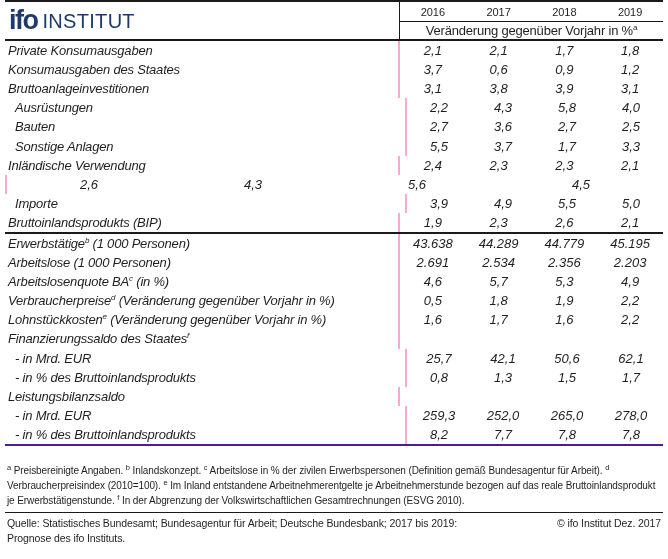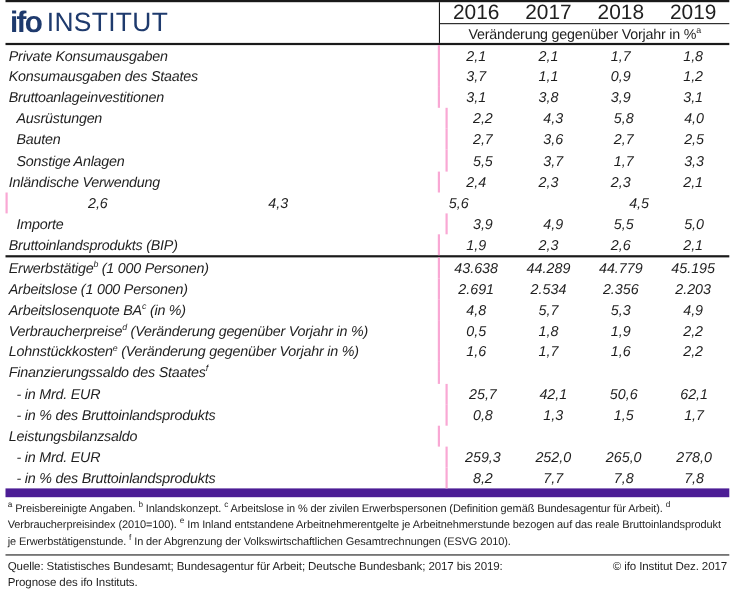--- a/index.html
+++ b/index.html
@@ -20,46 +20,46 @@
   .title-rule { border-top:2px solid #1a1a1a; }
 
   
   .header-band { display:flex; height:37px; border-bottom:2px solid #1a1a1a;justify-content:flex-end; }
   .logo-cell { flex:0 0 390px; display:flex; align-items:center; padding-left:4px; }
   .logo-ifo {
     font-size:27px; font-weight:bold; color:#1e3a6d;
     letter-spacing:-1.5px; line-height:1;
   }
   .logo-institut {
-    font-size:24px; font-weight:normal; color:#1e3a6d;
+    font-size:20px; font-weight:normal; color:#1e3a6d;
     margin-left:5px; letter-spacing:0.3px; line-height:1;
   }
   .head-cols { flex:1; display:flex; flex-direction:column; border-left:1px solid #1a1a1a; }
   .years-row { display:flex; height:19px; border-bottom:1px solid #1a1a1a; align-items:center; }
-  .ycell { flex:1; text-align:center; font-size:19px; }
+  .ycell { flex:1; text-align:center; font-size:11px; }
   .subtitle-row {
     flex:1; display:flex; align-items:center; justify-content:center;
     font-size:13px; letter-spacing:-0.2px;
   }
   sup { font-size:8px; line-height:0; }
 
   
   .tbody { }
   .trow { display:flex; height:19.1px; align-items:center;font-style:italic; }
   .trow.sec-end { border-bottom:2px solid #1a1a1a; }
   .lcell { flex:0 0 390px; padding-left:3px; font-size:13px; letter-spacing:-0.2px; white-space:nowrap; }
   .lcell.indent { padding-left:10px; }
   .vals { flex:1; display:flex; border-left:2px solid #f9a8d4; align-self:stretch; align-items:center; }
   .vcell { flex:1; text-align:center; font-size:13px; }
 
   
   .footnotes {
-    border-top:8px solid #4c1d95;
+    border-top:2px solid #4c1d95;
     font-size:10px; line-height:1.52; color:#1f1f1f;
-    padding:3px 2px 3px 2px; letter-spacing:-0.1px;
+    padding:17px 2px 3px 2px; letter-spacing:-0.1px;
   }
   .footnotes sup { font-size:7.5px; }
 
   
   .source-band {
     border-top:1px solid #1a1a1a;
     display:flex; justify-content:space-between;
     font-size:10.5px; line-height:1.45;
     padding:3px 2px 4px 2px; letter-spacing:-0.1px;
   }
@@ -98,21 +98,21 @@
           <div class="vcell">2,1</div>
           <div class="vcell">2,1</div>
           <div class="vcell">1,7</div>
           <div class="vcell">1,8</div>
         </div>
       </div>
       <div class="trow">
         <div class="lcell">Konsumausgaben des Staates</div>
         <div class="vals">
           <div class="vcell">3,7</div>
-          <div class="vcell">1,1</div>
+          <div class="vcell">0,6</div>
           <div class="vcell">0,9</div>
           <div class="vcell">1,2</div>
         </div>
       </div>
       <div class="trow">
         <div class="lcell">Bruttoanlageinvestitionen</div>
         <div class="vals">
           <div class="vcell">3,1</div>
           <div class="vcell">3,8</div>
           <div class="vcell">3,9</div>
@@ -195,21 +195,21 @@
         <div class="vals">
           <div class="vcell">2.691</div>
           <div class="vcell">2.534</div>
           <div class="vcell">2.356</div>
           <div class="vcell">2.203</div>
         </div>
       </div>
       <div class="trow">
         <div class="lcell">Arbeitslosenquote BA<sup>c</sup> (in %)</div>
         <div class="vals">
-          <div class="vcell">4,8</div>
+          <div class="vcell">4,6</div>
           <div class="vcell">5,7</div>
           <div class="vcell">5,3</div>
           <div class="vcell">4,9</div>
         </div>
       </div>
       <div class="trow">
         <div class="lcell">Verbraucherpreise<sup>d</sup> (Veränderung gegenüber Vorjahr in %)</div>
         <div class="vals">
           <div class="vcell">0,5</div>
           <div class="vcell">1,8</div>

